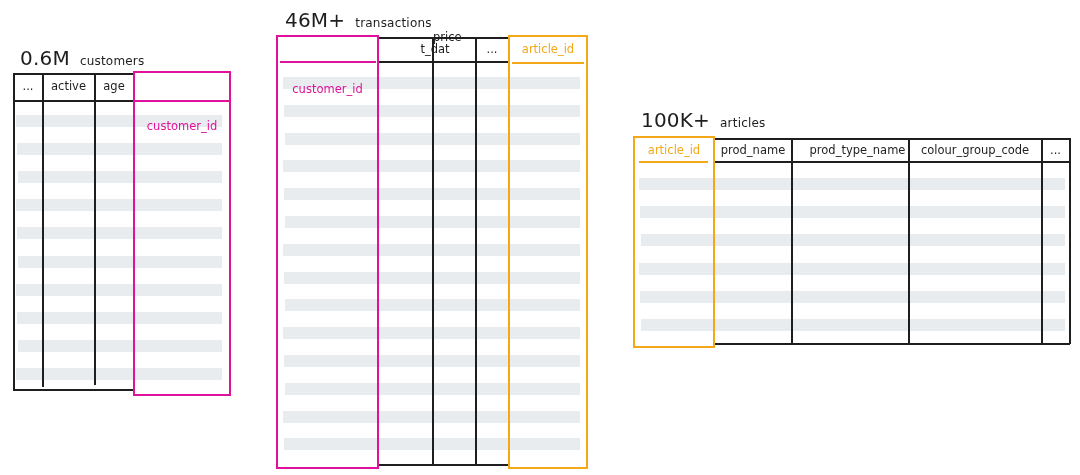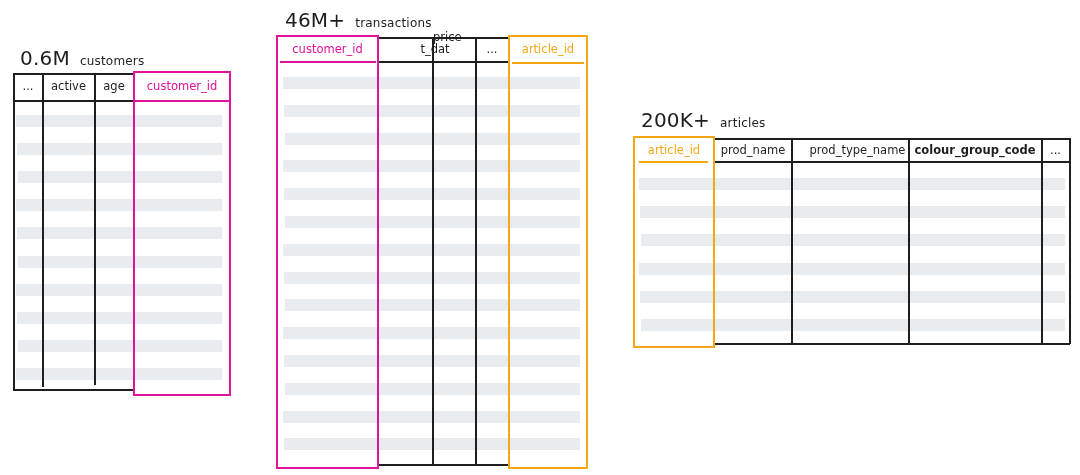--- a/index.html
+++ b/index.html
@@ -7,21 +7,21 @@
            font-family: "DejaVu Sans", sans-serif; color: #1e1e1e; }
     .title { position: absolute; font-size: 19px; white-space: nowrap; letter-spacing: 0.2px; }
     .title .count { font-size: 20px; margin-right: 10px; }
     .title .label { font-size: 12px; }
     .tbl { position: absolute; }
     .hdr { position: absolute; font-size: 11.5px; white-space: nowrap; text-align: center; }
     .stripe { position: absolute; background: #e9ecef; height: 12px; }
     .vline { position: absolute; width: 1.5px; background: #1e1e1e; }
     .hline { position: absolute; height: 1.5px; background: #1e1e1e; }
     .box { position: absolute; box-sizing: border-box; }
-    .pink { color: #e0119a; }
+    .pink { color: #e0119a; margin-top: 40px; }
     .orange { color: #f4a818; }
   </style>
 </head>
 <body>
 
 <div class="title" style="left:20px; top:46px;">
   <span class="count">0.6M</span><span class="label">customers</span>
 </div>
 
 <div class="tbl" style="left:0; top:0;">
@@ -90,21 +90,21 @@
   <div class="hline" style="left:512px; top:62px; width:72px; background:#f4a818;"></div>
 
   <div class="hdr pink" style="left:278px; top:42px; width:99px;">customer_id</div>
   <div class="hdr" style="left:400px; top:42px; width:70px;">t_dat</div>
   <div class="hdr" style="left:433px; top:30px; width:26px;">price</div>
   <div class="hdr" style="left:476px; top:42px; width:32px;">...</div>
   <div class="hdr orange" style="left:510px; top:42px; width:76px;">article_id</div>
 </div>
 
 <div class="title" style="left:641px; top:108px;">
-  <span class="count">200K+</span><span class="label">articles</span>
+  <span class="count">100K+</span><span class="label">articles</span>
 </div>
 
 <div class="tbl" style="left:0; top:0;">
   <div id="art-stripes">
       <div class="stripe" style="left: 639px; width: 426px; top: 178px;"></div>
       <div class="stripe" style="left: 640px; width: 425px; top: 206.2px;"></div>
       <div class="stripe" style="left: 641px; width: 424px; top: 234.4px;"></div>
       <div class="stripe" style="left: 639px; width: 426px; top: 262.6px;"></div>
       <div class="stripe" style="left: 640px; width: 425px; top: 290.8px;"></div>
       <div class="stripe" style="left: 641px; width: 424px; top: 319px;"></div>
@@ -117,15 +117,15 @@
   <div class="vline" style="left:791px; top:139px; height:204px;"></div>
   <div class="vline" style="left:908px; top:139px; height:204px;"></div>
   <div class="vline" style="left:1041px; top:139px; height:204px;"></div>
 
   <div class="box" style="left:633px; top:136px; width:82px; height:212px; border:2px solid #f4a818;"></div>
   <div class="hline" style="left:639px; top:161px; width:69px; background:#f4a818;"></div>
 
   <div class="hdr orange" style="left:635px; top:143px; width:78px;">article_id</div>
   <div class="hdr" style="left:715px; top:143px; width:76px;">prod_name</div>
   <div class="hdr" style="left:792px; top:143px; width:131px;">prod_type_name</div>
-  <div class="hdr" style="left:909px; top:143px; width:132px;font-weight:bold;">colour_group_code</div>
+  <div class="hdr" style="left:909px; top:143px; width:132px;">colour_group_code</div>
   <div class="hdr" style="left:1042px; top:143px; width:27px;">...</div>
 </div>
 
 </body></html>

